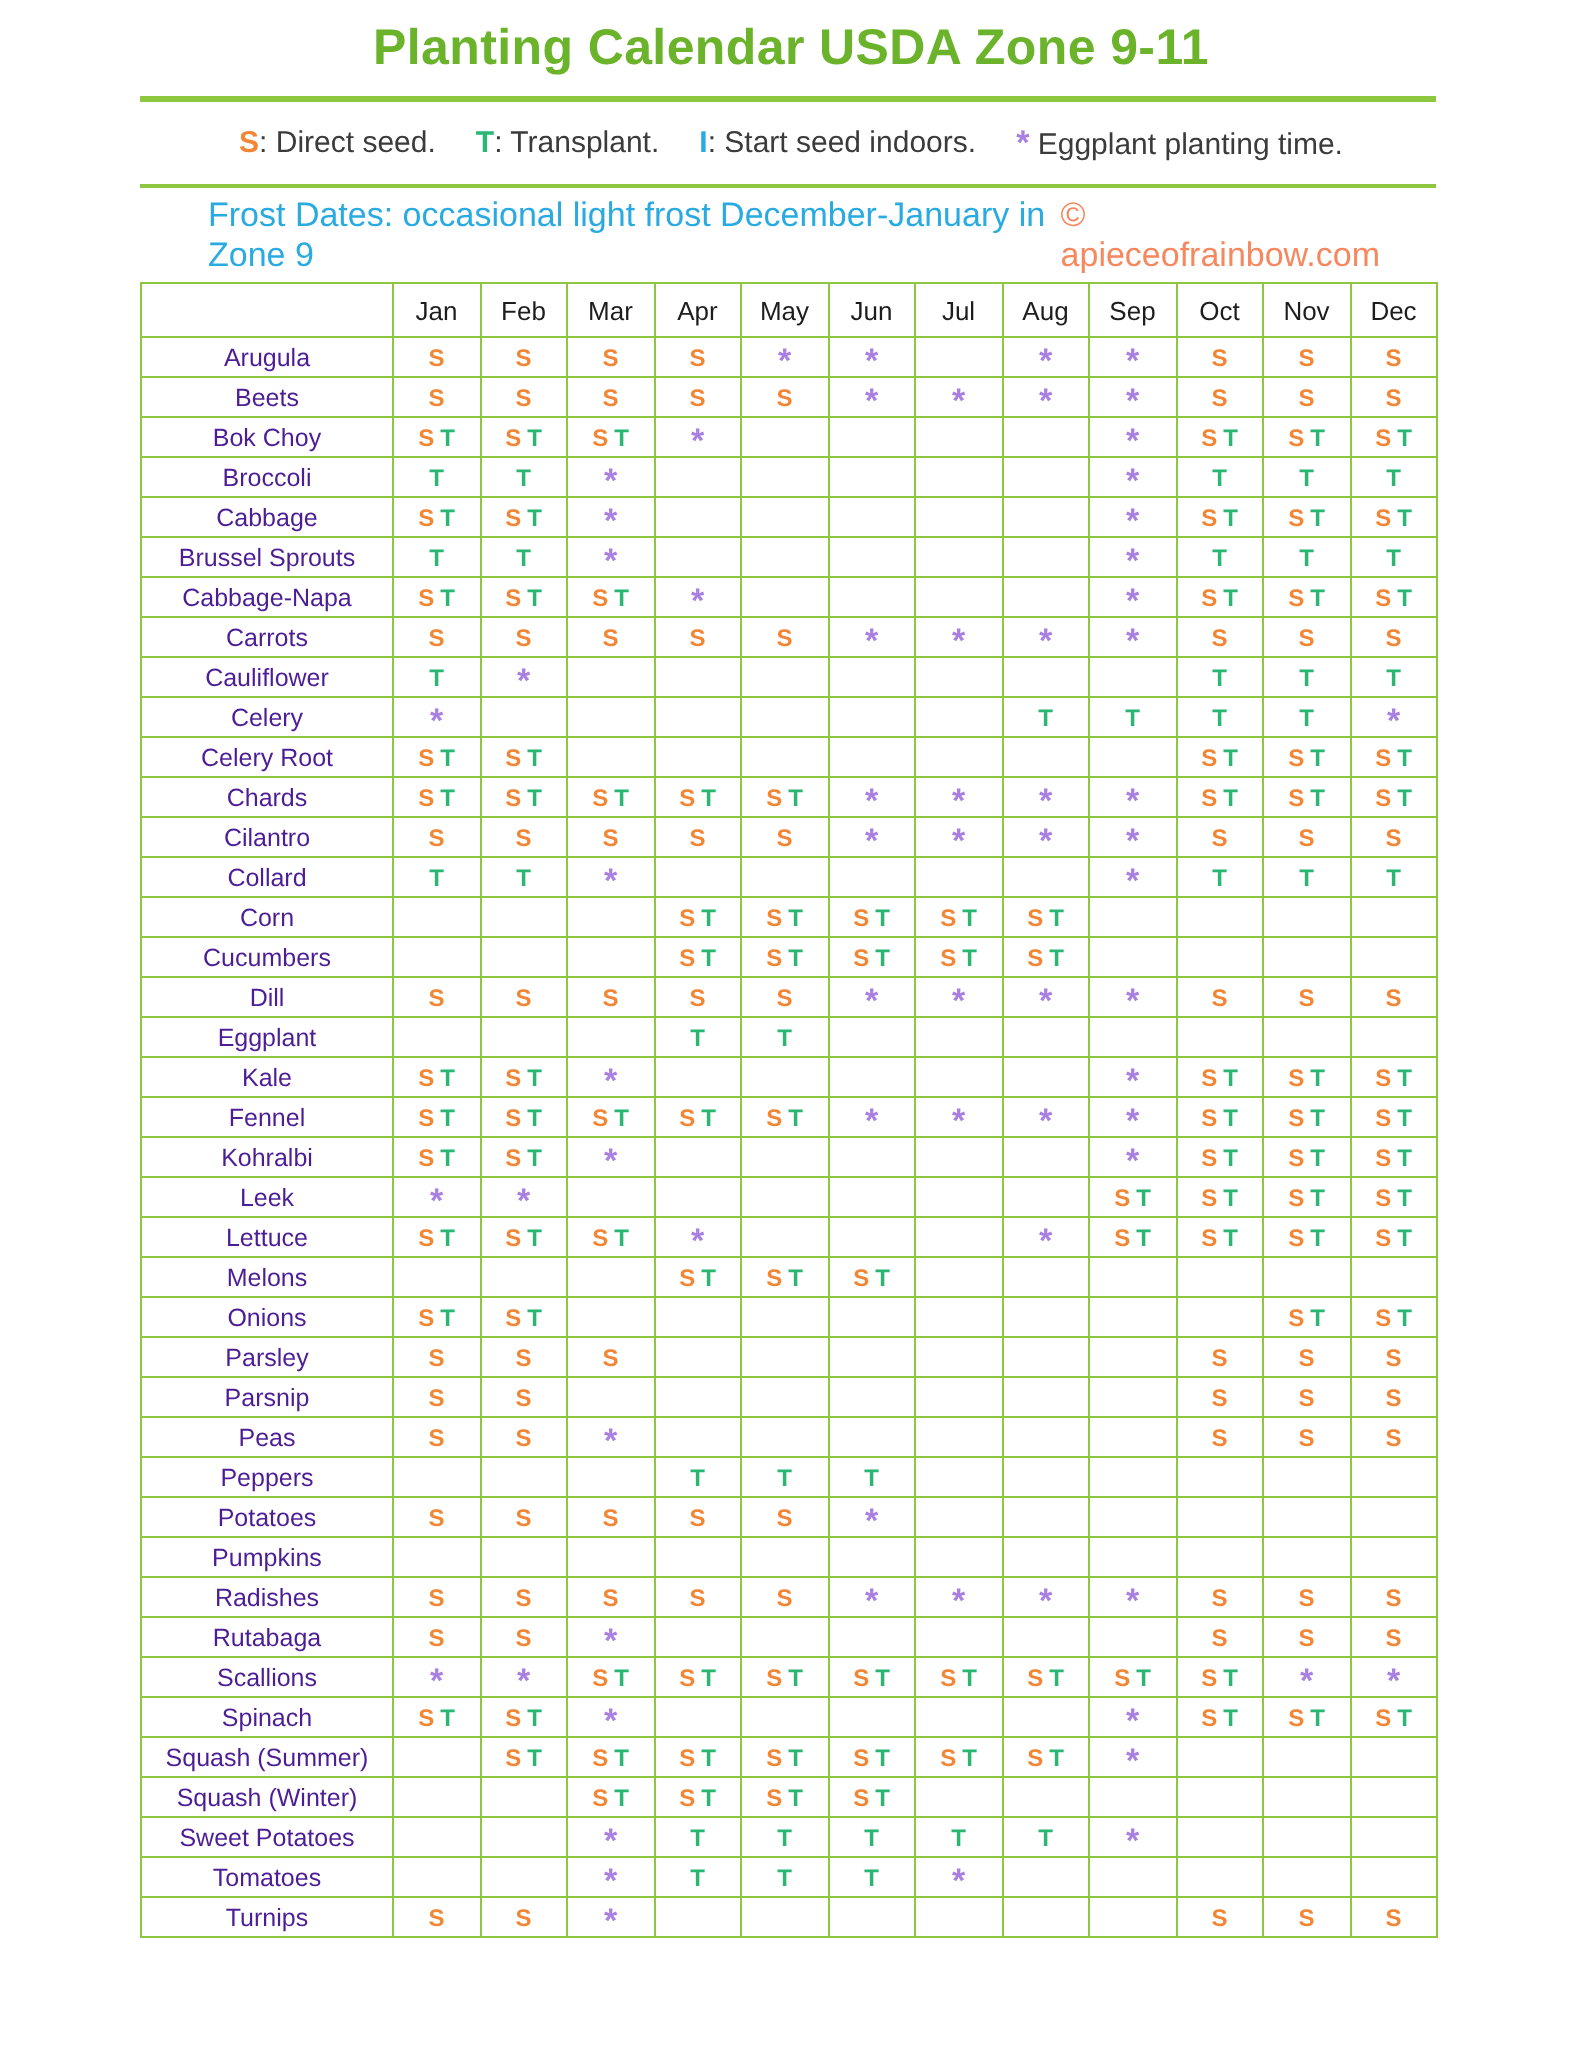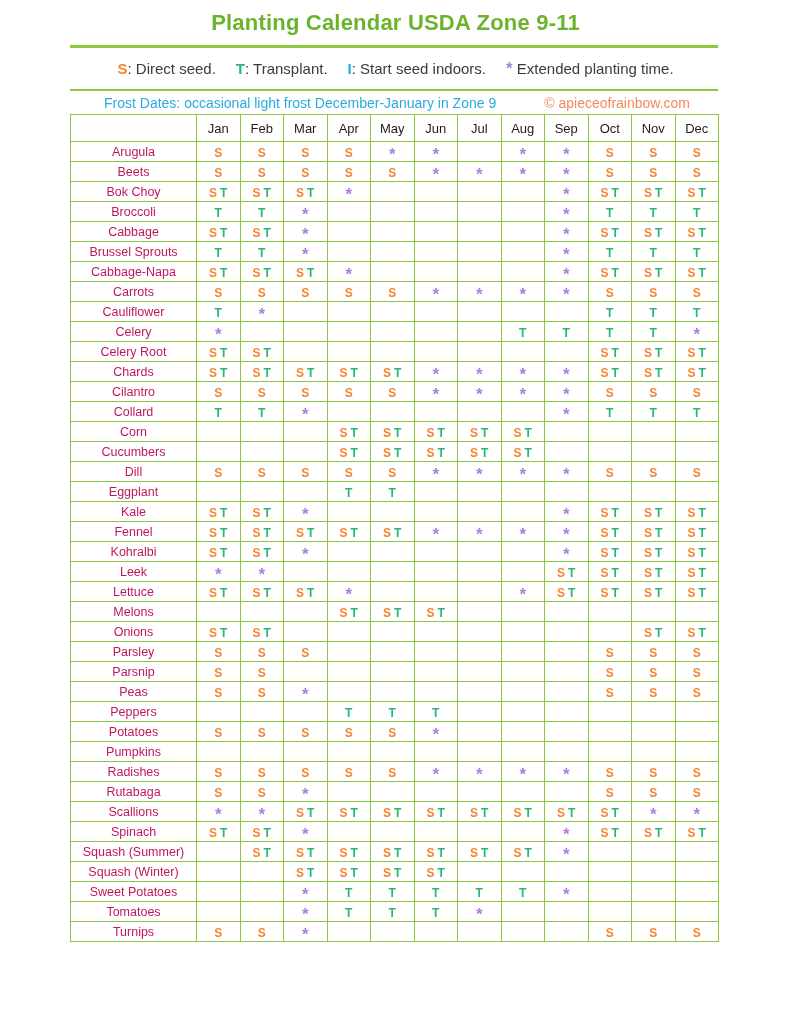--- a/index.html
+++ b/index.html
@@ -1,51 +1,51 @@
 <!DOCTYPE html>
 <html><head>
 <meta charset="utf-8">
 <style>
   html,body{margin:0;padding:0;background:#fff;}
   body{width:791px;height:1024px;font-family:"Liberation Sans",sans-serif;overflow:hidden;}
   .page{position:relative;width:791px;height:1024px;background:#fff;}
-  .title{margin:10px 0 9px 0;text-align:center;font-size:22px;font-weight:bold;color:#6cb32c;letter-spacing:.2px;}
+  .title{margin:10px 0 9px 0;text-align:center;font-size:25px;font-weight:bold;color:#6cb32c;letter-spacing:.2px;}
   .green-line{height:2.5px;background:#8dc63f;border:none;width:648px;margin:0 0 0 70px;}
   .legend{display:flex;justify-content:center;align-items:center;gap:20px;font-size:15px;color:#3b3b3b;margin:11px 0 10px 0;}
   .legend-item{white-space:nowrap;}
   .legend-sym{font-weight:bold;}
   .legend-sym.sym-S{color:#f28634;}
   .legend-sym.sym-T{color:#2bb673;}
   .legend-sym.sym-I{color:#29abe2;}
   .legend-sym.sym-star{color:#a97fe2;font-size:17px;}
-  .frost-row{width:648px;margin-left:70px;box-sizing:border-box;display:flex;justify-content:space-between;align-items:center;padding:4px 28px 3px 34px;font-size:14px;}
+  .frost-row{width:648px;margin-left:70px;box-sizing:border-box;display:flex;justify-content:space-between;align-items:center;padding:4px 28px 3px 34px;font-size:17px;}
   .frost-note{color:#29abe2;}
   .credit{color:#f6885f;}
   table.cal{border-collapse:collapse;table-layout:fixed;width:648px;margin-left:70px;}
   table.cal td,table.cal th{border:1.6px solid #8dc63f;padding:0;text-align:center;overflow:hidden;}
   table.cal thead th{height:26px;font-size:13px;font-weight:normal;color:#1d1d1d;background:#fff;}
   table.cal td{height:19px;background:#fff;}
-  td.plant{text-align:right;padding-right:6px;font-size:12.5px;color:#be185d;white-space:nowrap;}
+  td.plant{text-align:right;padding-right:6px;font-size:12.5px;color:#4c1d95;white-space:nowrap;}
   .sym{font-weight:bold;font-size:12px;}
   .sym-S{color:#f28634;}
   .sym-T{color:#2bb673;margin-left:3px;}
   .sym-T:first-child{margin-left:0;}
   .star{display:inline-block;color:#a97fe2;font-weight:bold;font-size:17px;line-height:10px;transform:translateY(3px);}
 </style>
 </head>
 <body>
 
 <div class="page">
   <h1 class="title">Planting Calendar USDA Zone 9-11</h1>
   <hr class="green-line">
   <div class="legend">
       <span class="legend-item"><span class="legend-sym sym-S">S</span><span>: Direct seed.</span></span>
       <span class="legend-item"><span class="legend-sym sym-T">T</span><span>: Transplant.</span></span>
       <span class="legend-item"><span class="legend-sym sym-I">I</span><span>: Start seed indoors.</span></span>
-      <span class="legend-item"><span class="legend-sym sym-star">*</span><span> Extended planting time.</span></span>
+      <span class="legend-item"><span class="legend-sym sym-star">*</span><span> Eggplant planting time.</span></span>
     </div>
   <hr class="green-line">
   <div class="frost-row">
     <span class="frost-note">Frost Dates: occasional light frost December-January in Zone 9</span>
     <span class="credit">© apieceofrainbow.com</span>
   </div>
   <table class="cal">
     <colgroup>
         <col style="width: 126px;">
         <col style="width: 43.5px;">

